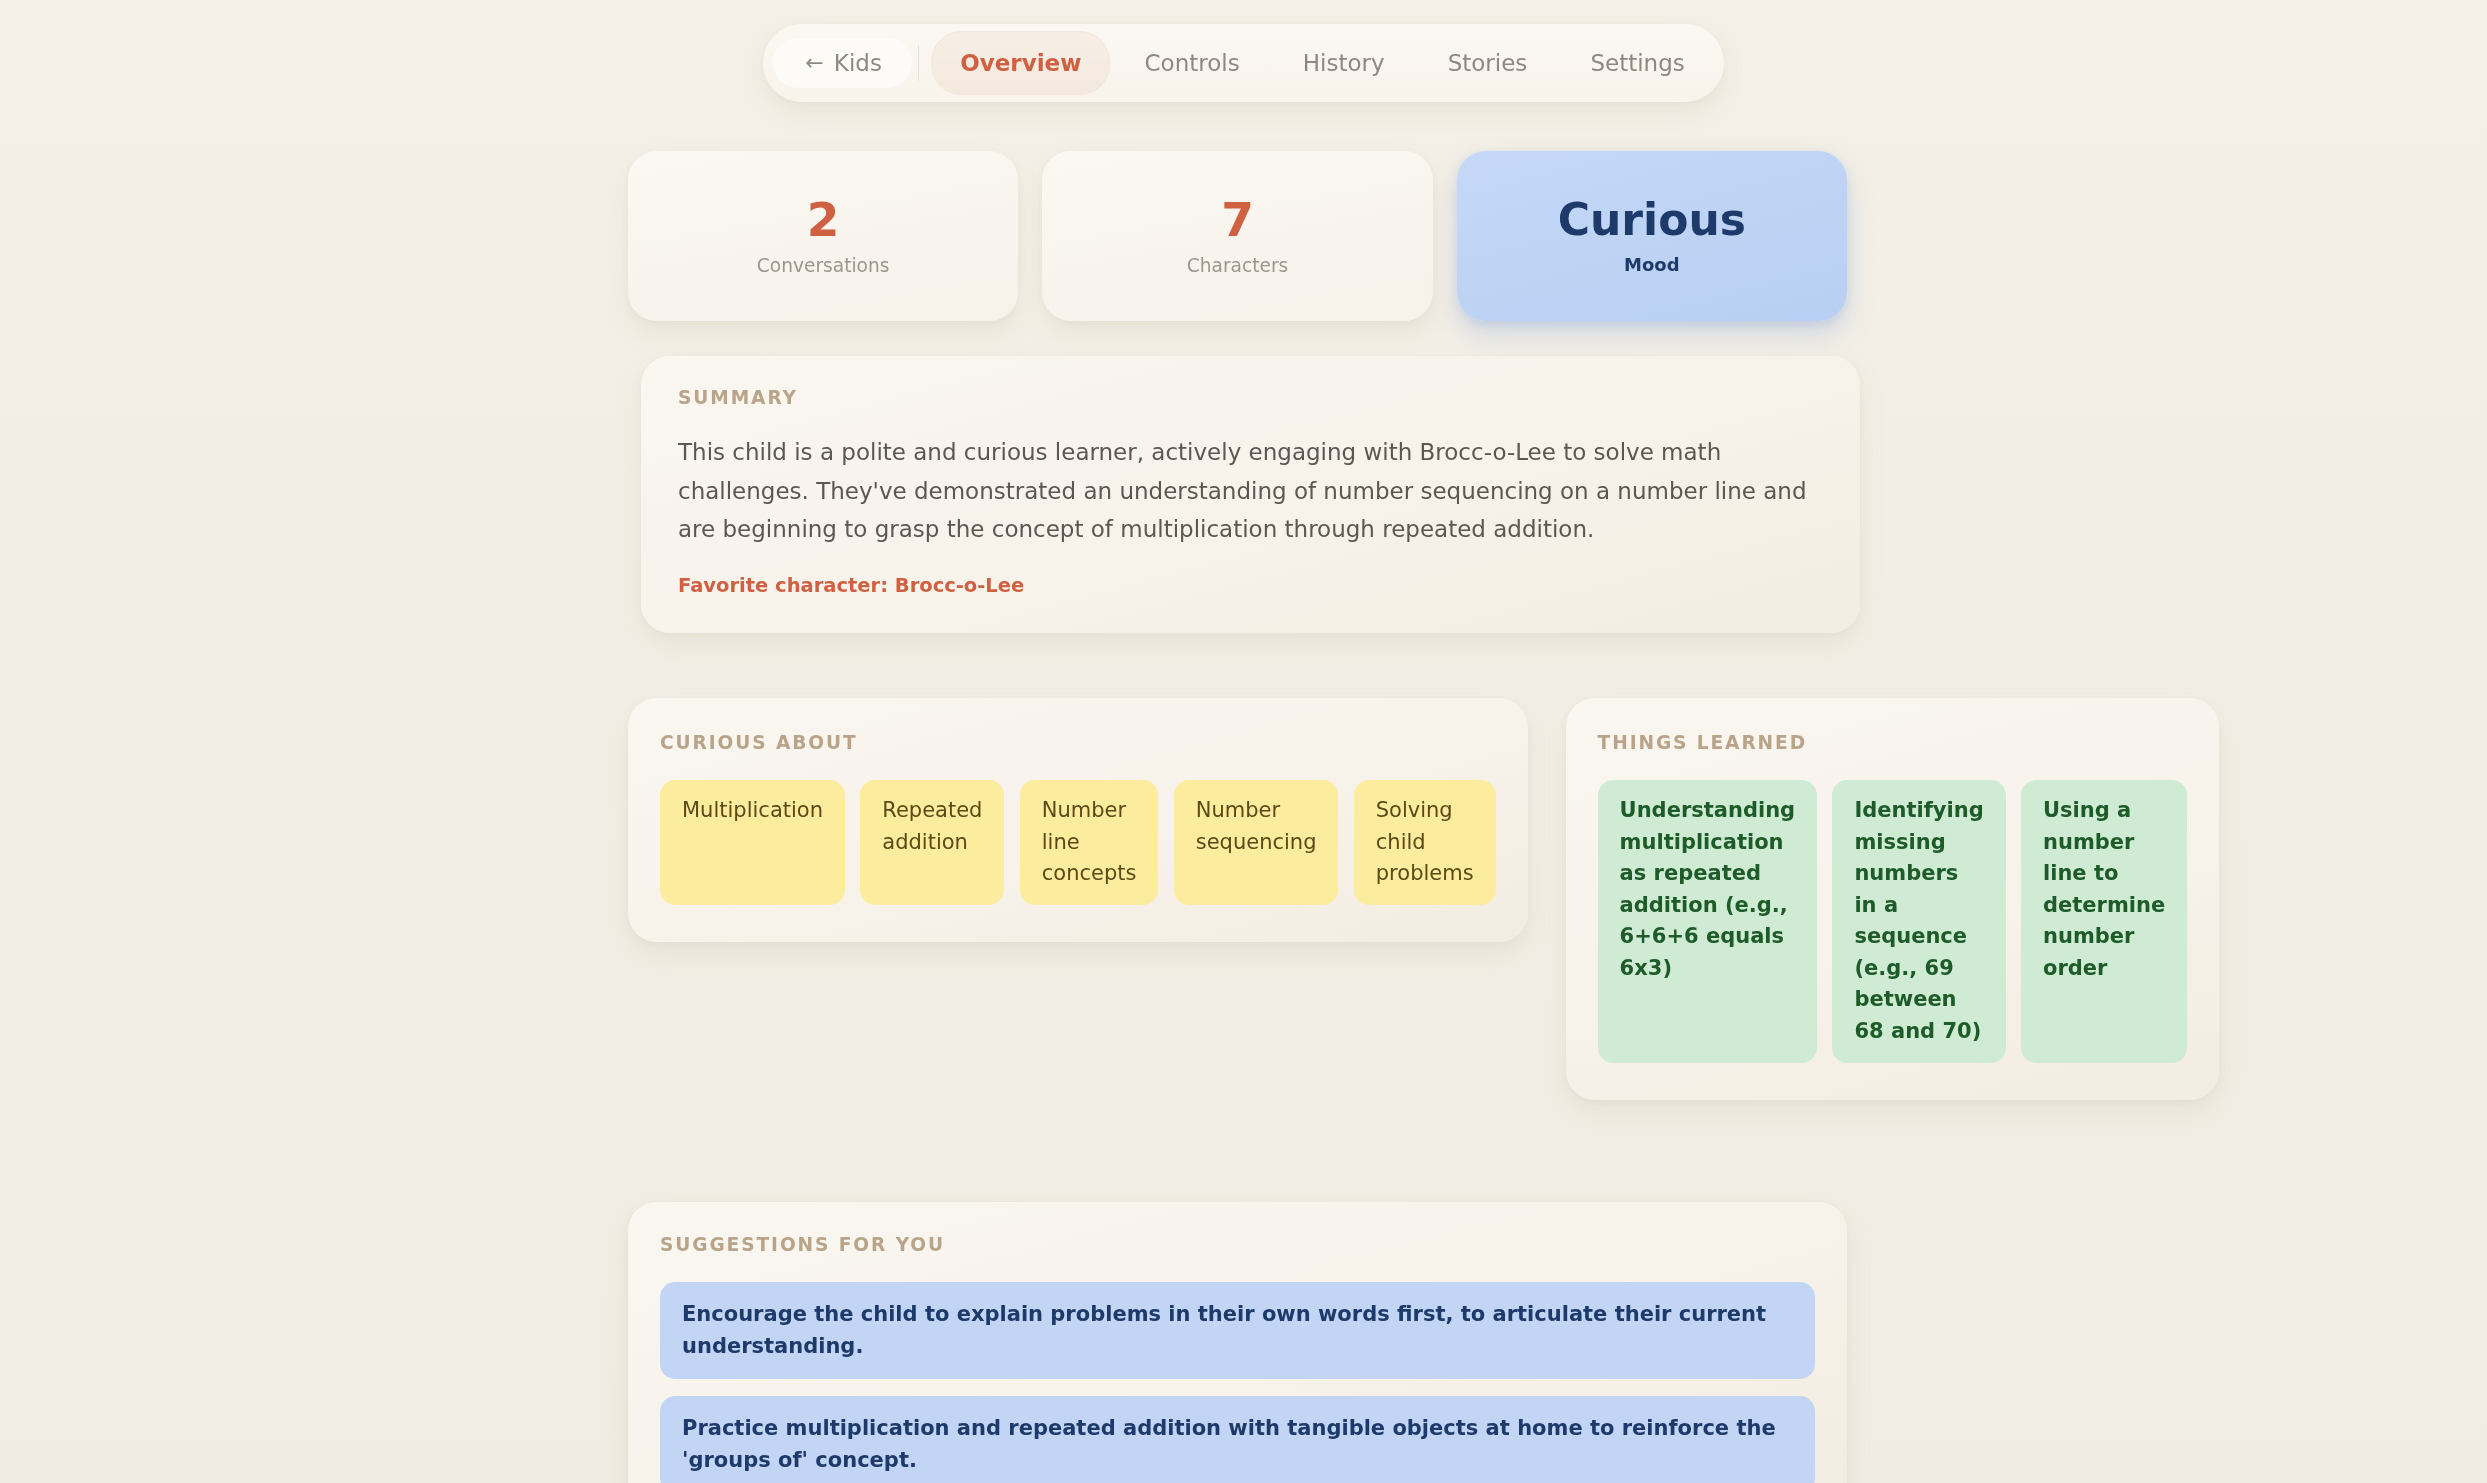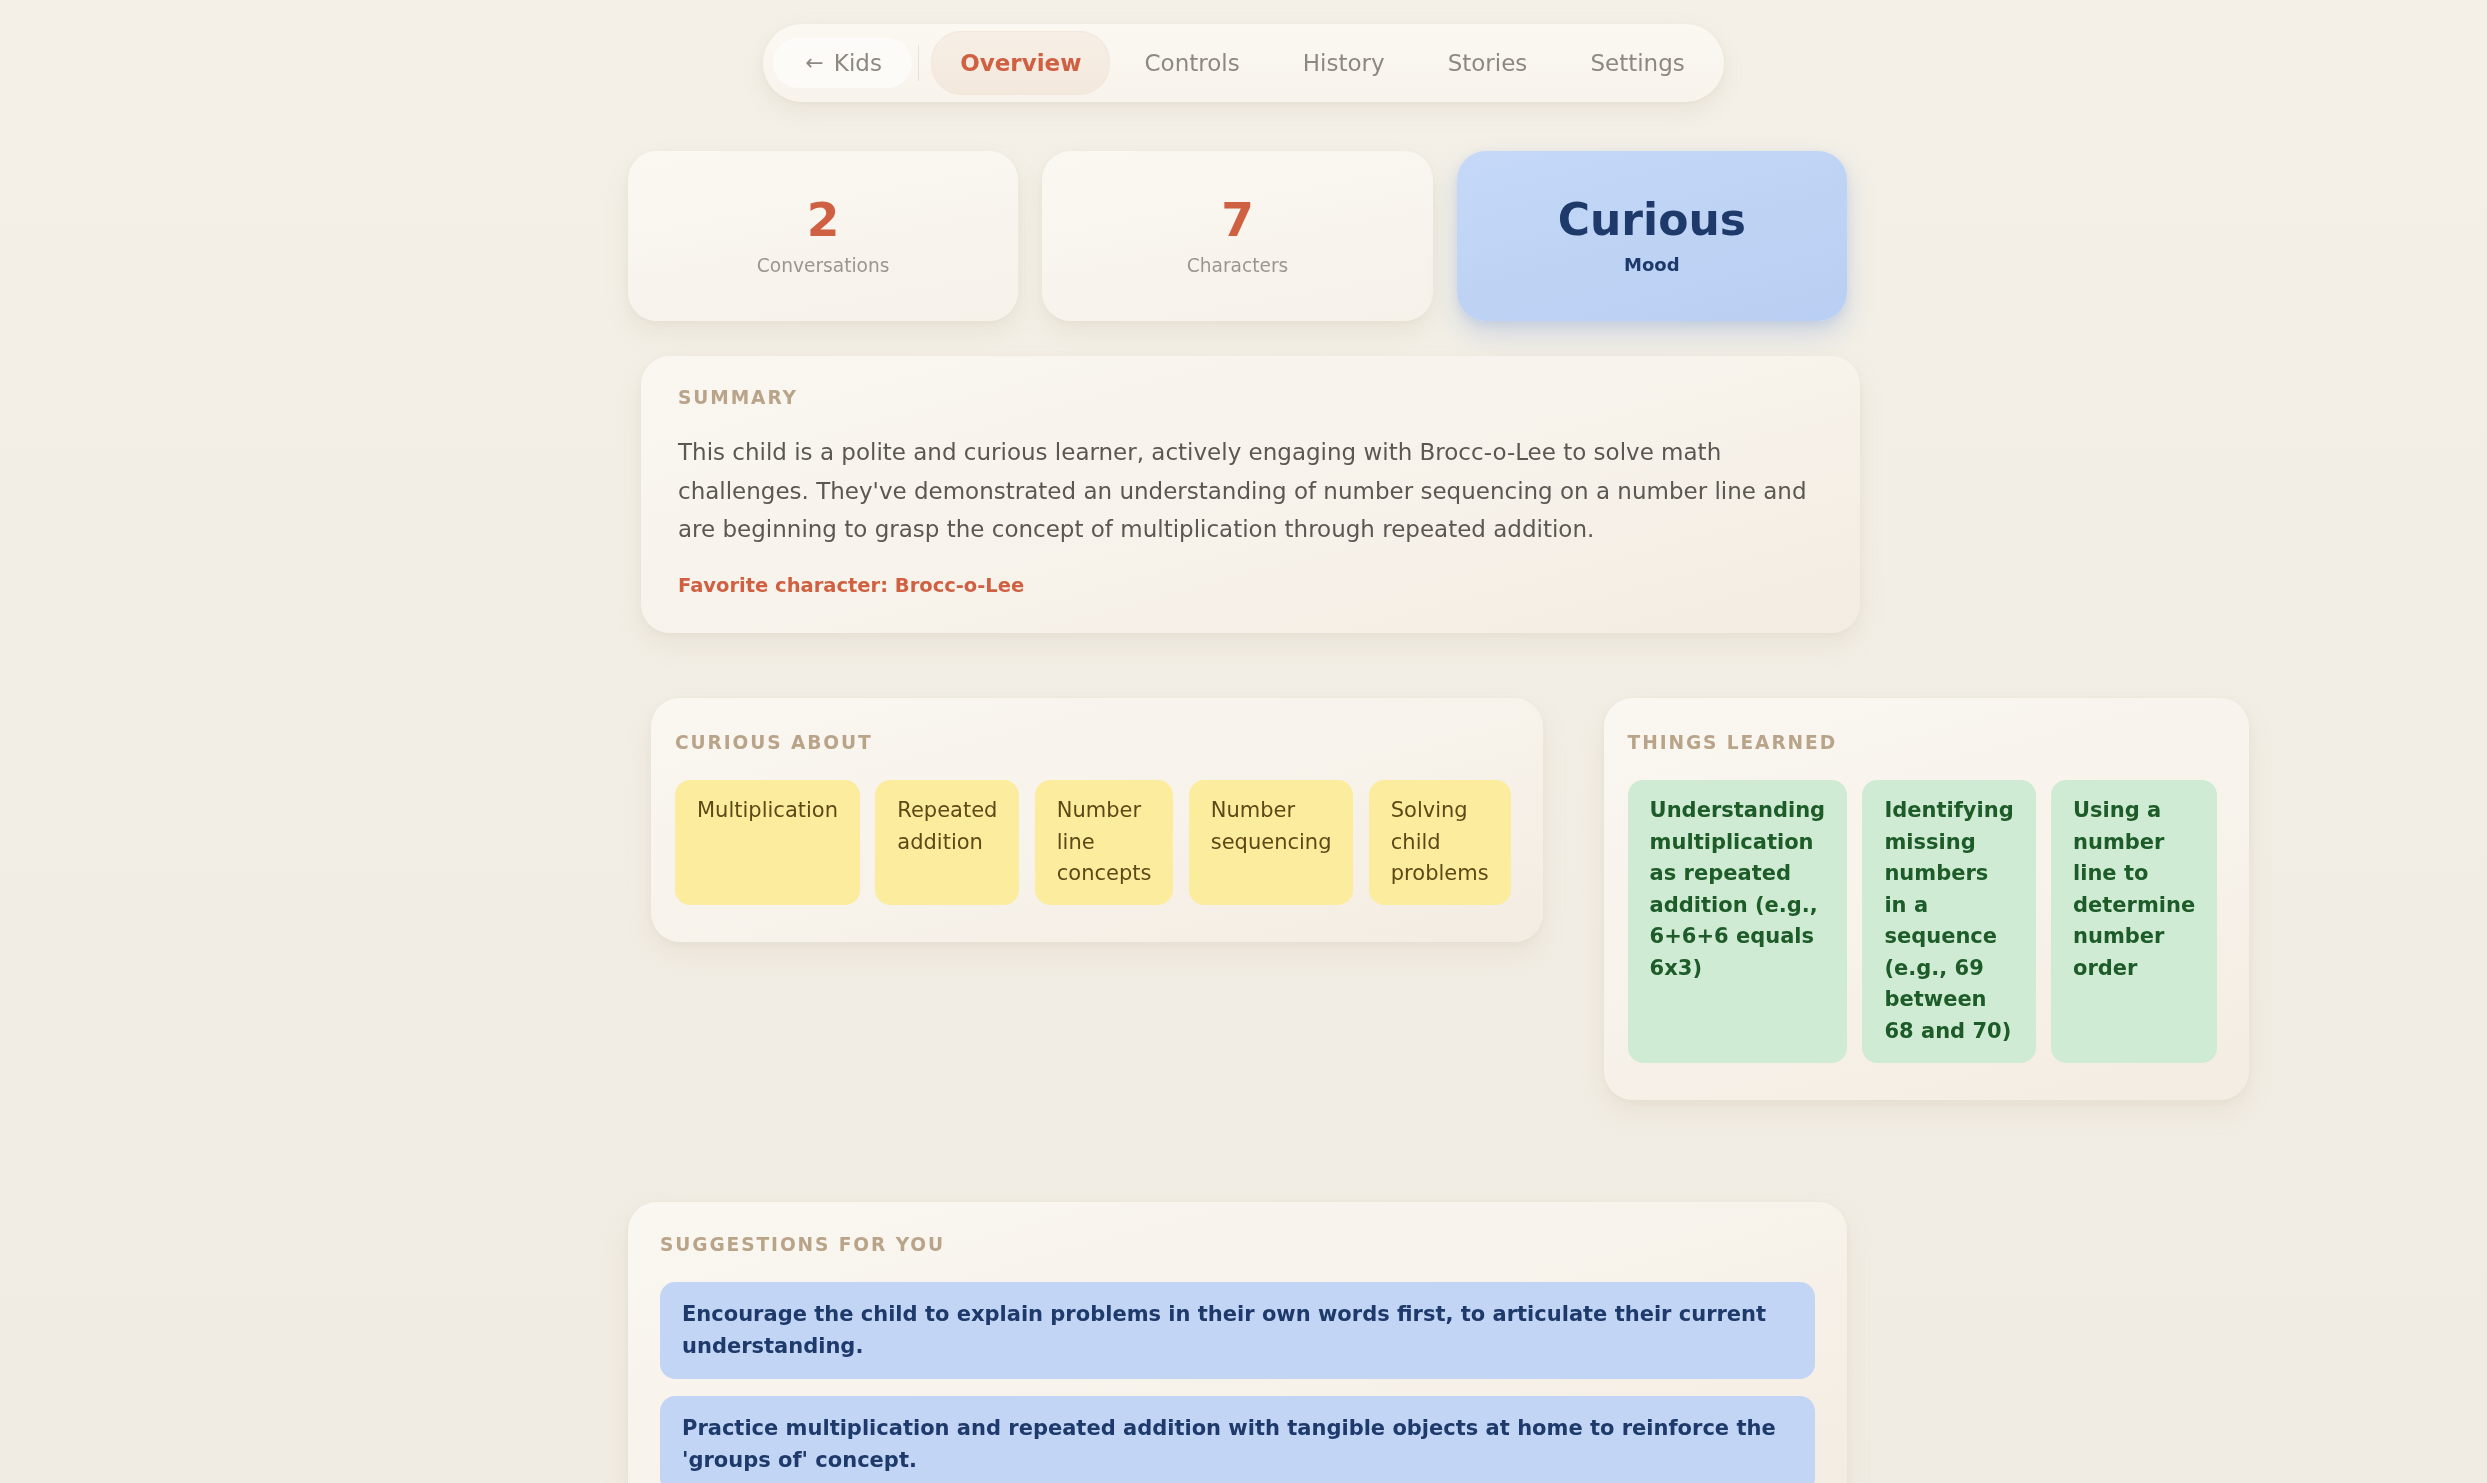--- a/index.html
+++ b/index.html
@@ -184,22 +184,21 @@
     position: absolute;
     top: 698px;
     left: 0;
     width: 1219px;
     display: flex;
     gap: 38px;
     align-items: flex-start;
   }
   .col-panel {
     flex: 1;
-    padding: 34px 32px 37px 24px;
-    margin-left: 23px;
+    padding: 34px 32px 37px 32px;
   }
   .chips {
     margin-top: 27px;
     display: flex;
     gap: 15.3px;
   }
   .chip {
     border-radius: 15.3px;
     padding: 15.3px 22px;
     font-size: 21px;

